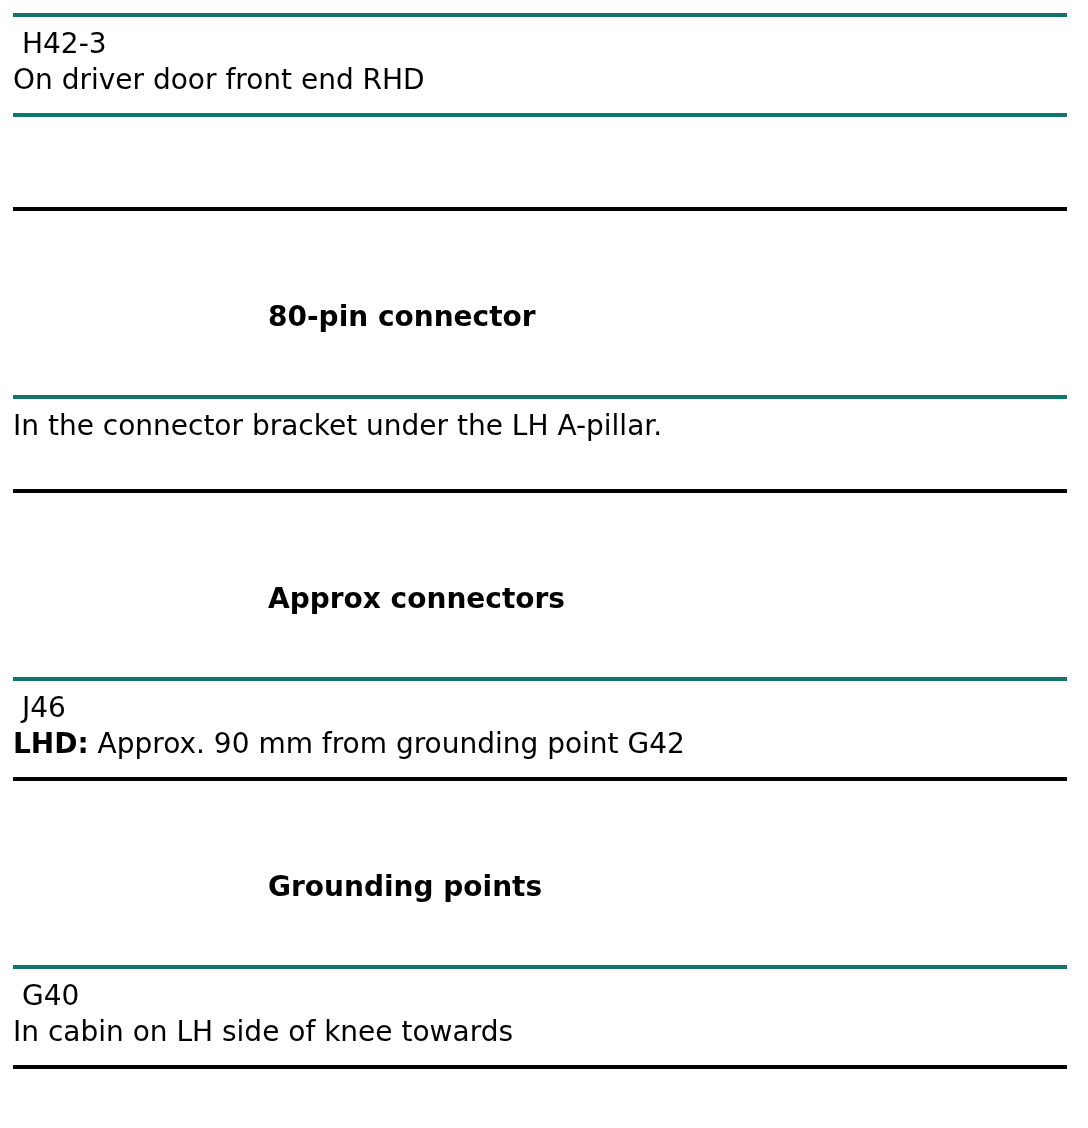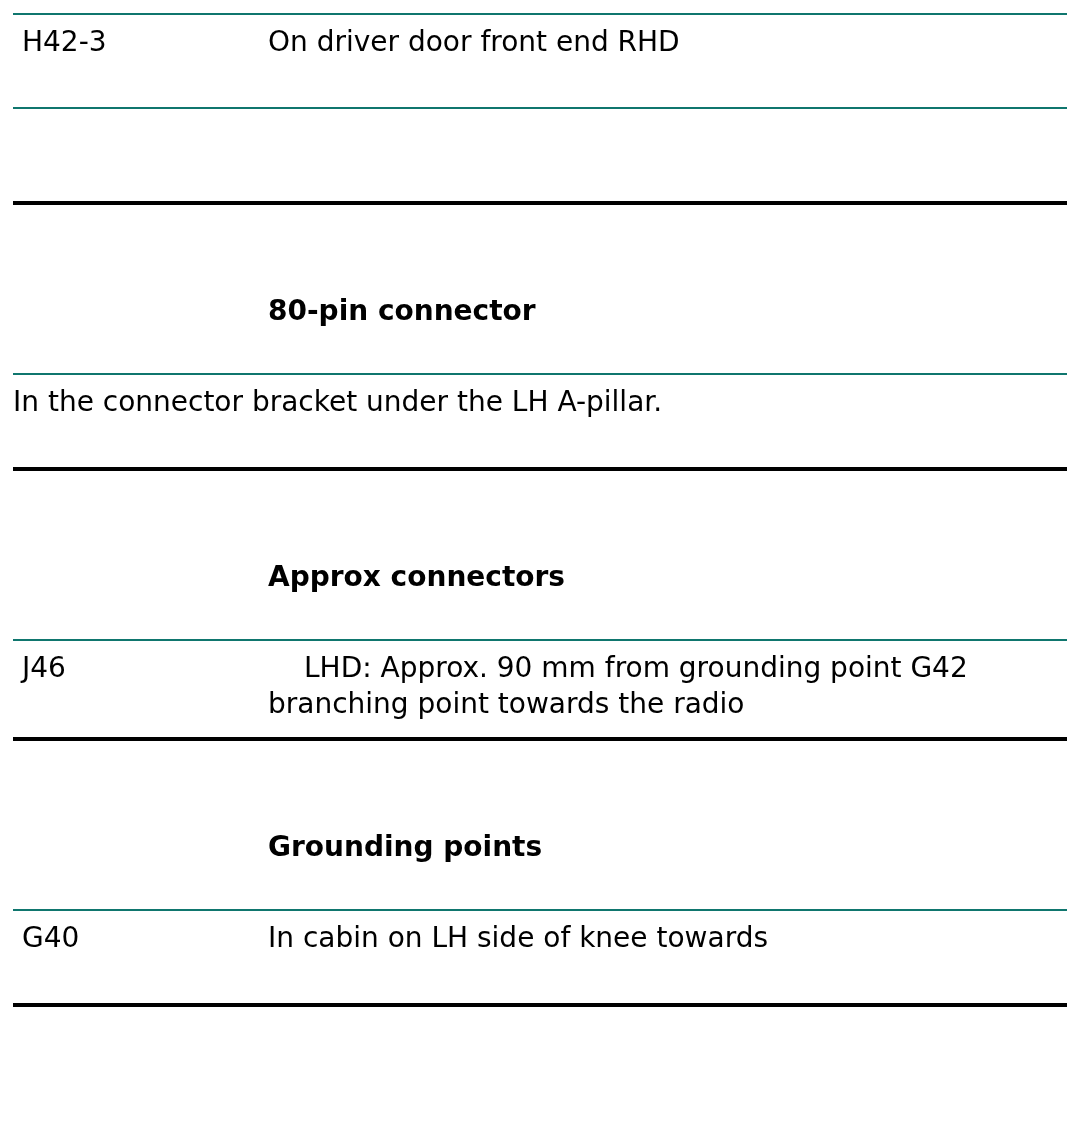--- a/index.html
+++ b/index.html
@@ -17,44 +17,44 @@
     overflow: hidden;
   }
   .doc {
     margin: 13px 21px 0 13px; 
   }
   .group {
     border-bottom: 4px solid #000;
   }
   .row {
     display: flex;
-    border-top: 2px solid #0f766e;
+    border-top: 4px solid #0f766e;
     box-sizing: border-box;
     min-height: 94px;
     padding: 9px 0 15px 0;
+    flex-direction: column;
   }
   .code {
     width: 255px;
     flex-shrink: 0;
     box-sizing: border-box;
     padding-left: 9px;
   }
   .desc {
     flex: 1;
   }
   .desc .line {
     display: block;
   }
   .seg-bold {
-    font-weight: normal;
-    margin-left: 36px;
+    font-weight: bold;
   }
   .section-header {
     box-sizing: border-box;
-    padding: 88px 0 44px 255px;
+    padding: 88px 0 60px 255px;
     font-weight: bold;
   }
 </style>
 </head>
 <body>
 
 <main class="doc">
   <div id="table-root">
       <div class="group">
         <div class="row">
@@ -73,21 +73,20 @@
             <span class="line"><span class="seg">In the connector bracket under the LH A-pillar.</span></span>
           </div>
         </div>
       </div>
       <div class="section-header">Approx connectors</div>
       <div class="group">
         <div class="row">
           <div class="code">J46</div>
           <div class="desc">
             <span class="line"><span class="seg-bold">LHD:</span><span class="seg"> Approx. 90 mm from grounding point G42</span></span>
-            <span class="line"><span class="seg">branching point towards the radio</span></span>
           </div>
         </div>
       </div>
       <div class="section-header">Grounding points</div>
       <div class="group">
         <div class="row">
           <div class="code">G40</div>
           <div class="desc">
             <span class="line"><span class="seg">In cabin on LH side of knee towards</span></span>
           </div>

